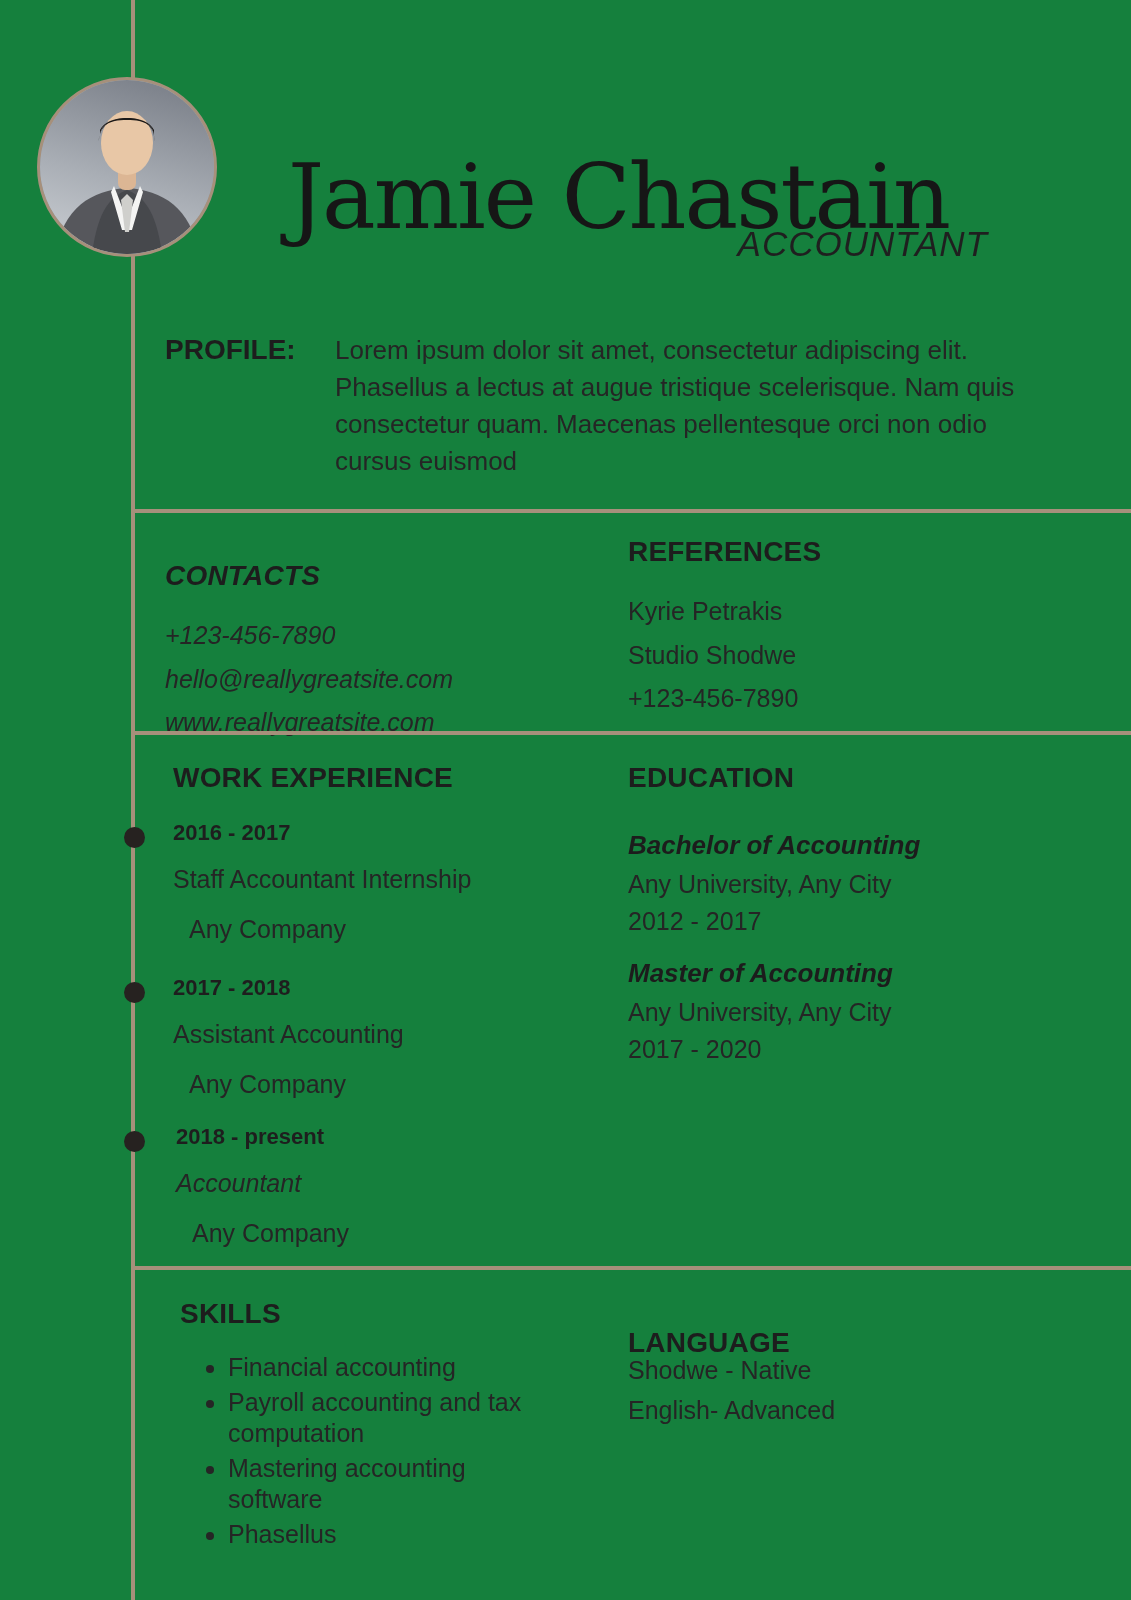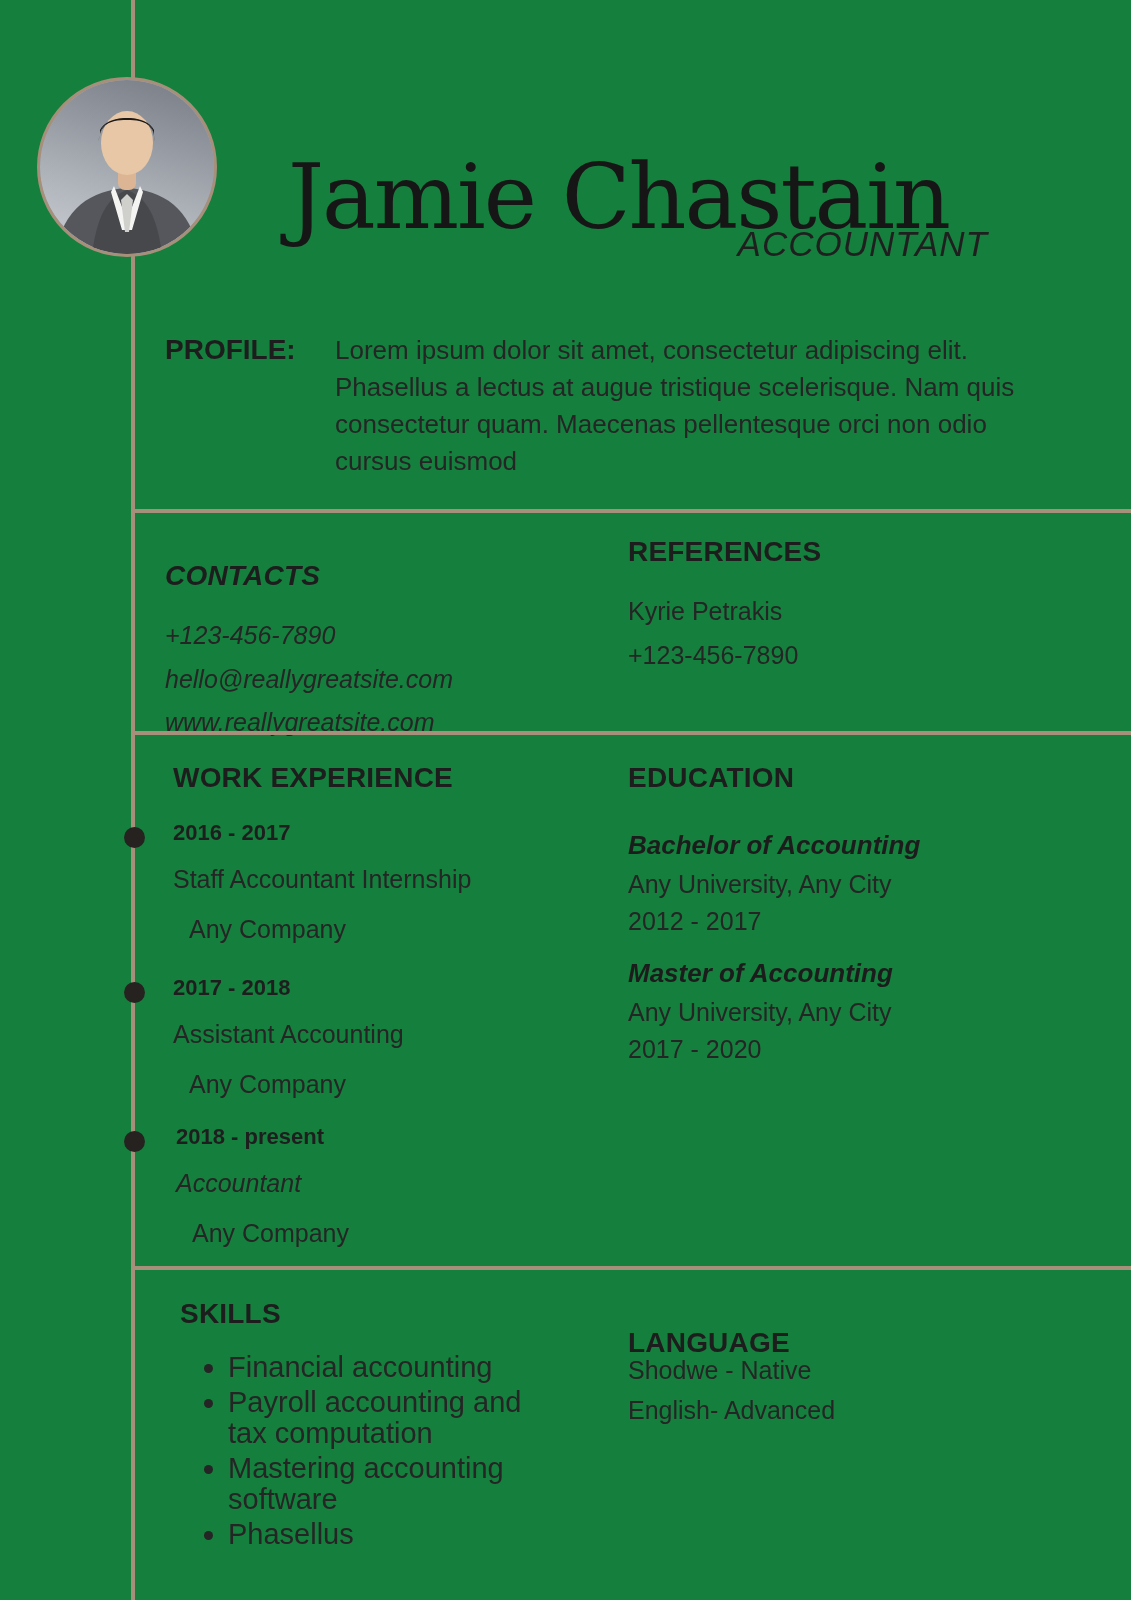--- a/index.html
+++ b/index.html
@@ -93,21 +93,21 @@
   .ed2{top:958px;}
   .edu-item .degree{font-weight:bold;font-style:italic;font-size:26px;color:#1c1c1c;margin:0 0 9px 0;line-height:30px;}
   .edu-item .school{font-size:25px;color:#252525;margin:0 0 7px 0;line-height:30px;}
   .edu-item .period{font-size:25px;color:#252525;margin:0;line-height:30px;}
 
   .skills-heading{position:absolute;left:180px;top:1298px;}
   .skills-list{
     position:absolute;left:180px;top:1352px;width:360px;
     margin:0;padding:0 0 0 48px;list-style:disc;
   }
-  .skills-list li{font-size:29px;line-height:31px;color:#252525;margin:0 0 4px 0;max-width:312px;}
+  .skills-list li{font-size:25px;line-height:31px;color:#252525;margin:0 0 4px 0;max-width:312px;}
 
   .language-heading{position:absolute;left:628px;top:1298px;margin-top:29px;}
   .language-list{position:absolute;left:628px;top:1350px;list-style:none;margin:0;padding:0;}
   .language-list li{font-size:25px;line-height:40px;color:#252525;}
 </style>
 </head>
 <body>
 
 <div class="page">
 
@@ -154,20 +154,21 @@
       <li>+123-456-7890</li>
       <li>hello@reallygreatsite.com</li>
       <li>www.reallygreatsite.com</li>
     </ul>
   </div>
 
   <div class="references">
     <div class="section-heading">REFERENCES</div>
     <ul class="plain-list">
       <li>Kyrie Petrakis</li>
+      <li>Studio Shodwe</li>
       <li>+123-456-7890</li>
     </ul>
   </div>
 
   <div class="divider d2"></div>
 
   <div class="section-heading work-heading">WORK EXPERIENCE</div>
 
   <span class="timeline-dot td1"></span>
   <div class="work-entry we1">

